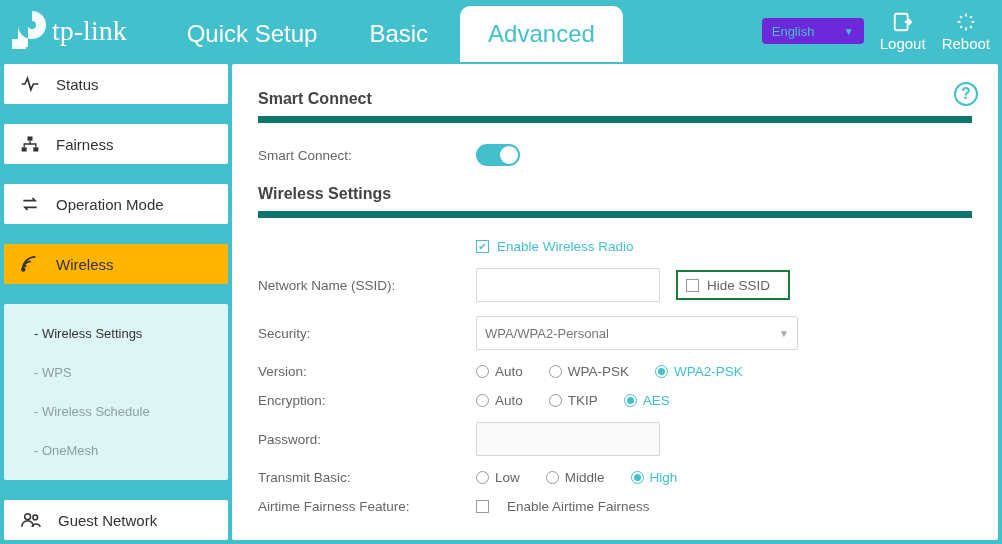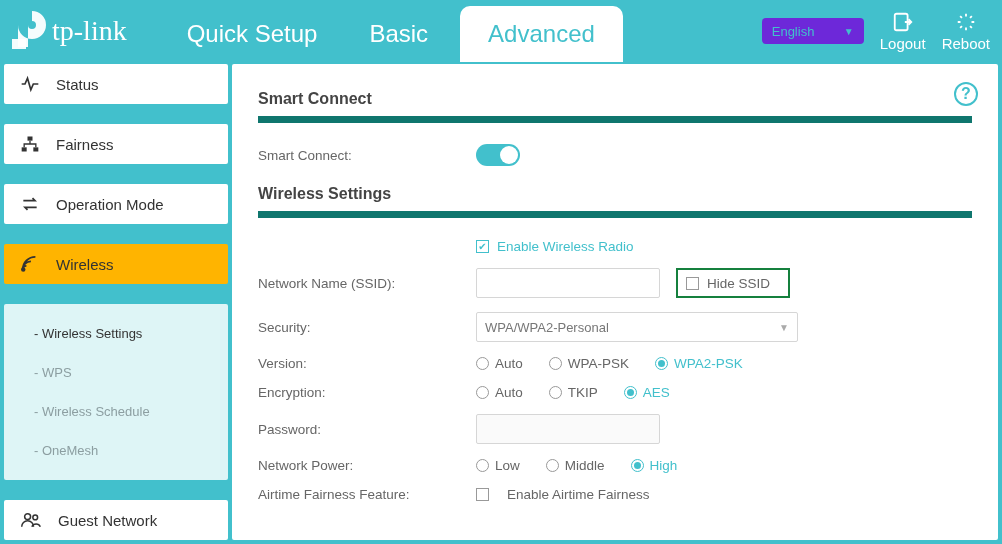--- a/index.html
+++ b/index.html
@@ -133,21 +133,21 @@
     position:relative; cursor:pointer;
   }
   .toggle::after {
     content:""; position:absolute; right:2px; top:2px;
     width:18px; height:18px; background:#fff; border-radius:50%;
   }
   .spacer { height: 12px; }
 
   .txt-input {
     border:1px solid #d6d6d6; height:30px; border-radius:2px;
-    padding:8px 8px; font-size:13px; color:#777;
+    padding:16px 8px; font-size:13px; color:#777;
   }
   .ssid-input { width: 184px; background:#fff; }
   .sel-input { width: 322px; display:flex;align-items:center;justify-content:space-between; cursor:pointer;background:#fff;}
   .sel-caret { color:#aaa; font-size:10px; }
 
   .hide-ssid-box {
     border:2px solid #15803d;
     padding: 4px 18px 4px 8px; height:30px;
     display:flex;align-items:center; margin-left: 6px;
   }
@@ -343,21 +343,21 @@
     </div>
 
     <div class="form-row">
       <div class="form-label">Password:</div>
       <div class="form-ctrl">
         <input class="txt-input pwd-input" type="password" value="" style="">
       </div>
     </div>
 
     <div class="form-row">
-      <div class="form-label">Network Power:</div>
+      <div class="form-label">Transmit Basic:</div>
       <div class="form-ctrl radiogrp">
         <label class="radio">
             <span class="dot"></span>
             <span>Low</span>
           </label>
         <label class="radio">
             <span class="dot"></span>
             <span>Middle</span>
           </label>
         <label class="radio sel">

